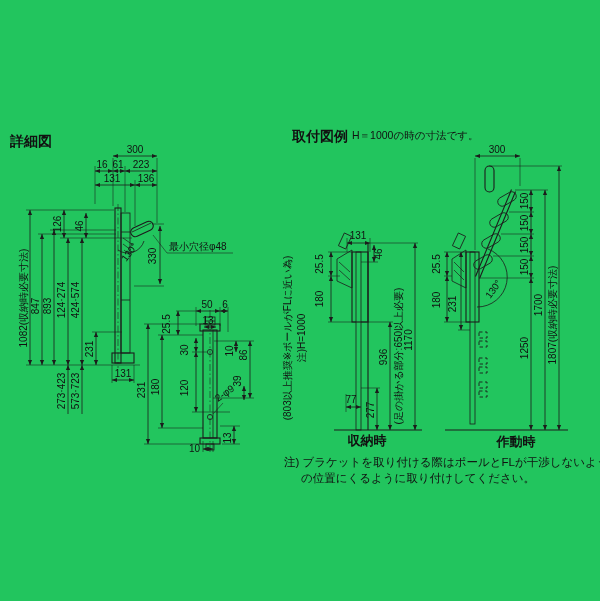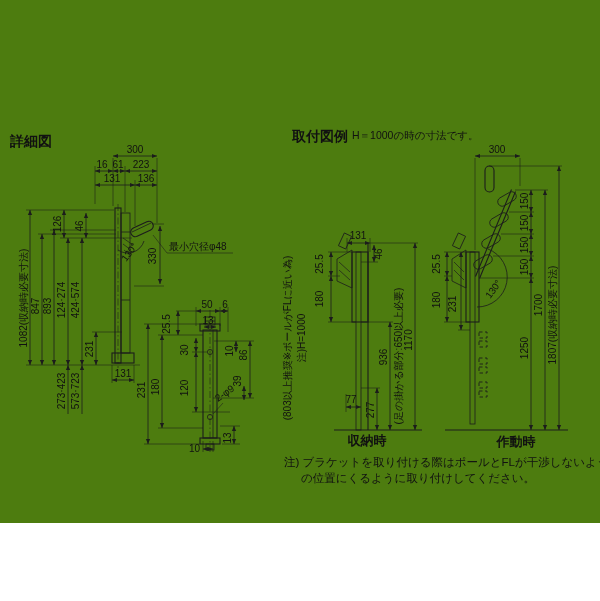--- a/index.html
+++ b/index.html
@@ -1,16 +1,16 @@
 <!DOCTYPE html>
 <html><head>
 <meta charset="utf-8">
 <style>
   html,body{margin:0;padding:0;background:#ffffff;}
-  .page{position:relative;width:600px;height:523px;background:#4d7c0f;overflow:hidden;
+  .page{position:relative;width:600px;height:601px;background:#22c55e;overflow:hidden;
         font-family:"Liberation Sans","DejaVu Sans",sans-serif;}
   svg{display:block;}
   svg text{fill:#111111;font-family:"Liberation Sans","DejaVu Sans",sans-serif;}
   .ln{stroke:#1c1c1c;stroke-width:1.1;fill:none;}
   .ln2{stroke:#1c1c1c;stroke-width:0.8;fill:none;}
   .dim{stroke:#1c1c1c;stroke-width:0.8;fill:none;}
   .ext{stroke:#1c1c1c;stroke-width:0.55;fill:none;}
   .dash{stroke:#1c1c1c;stroke-width:0.9;fill:none;stroke-dasharray:3.5 2.5;}
   .cl{stroke:#1c1c1c;stroke-width:0.55;fill:none;stroke-dasharray:7 2.5 1.5 2.5;}
   .hatch{stroke:#1c1c1c;stroke-width:0.7;fill:none;}

